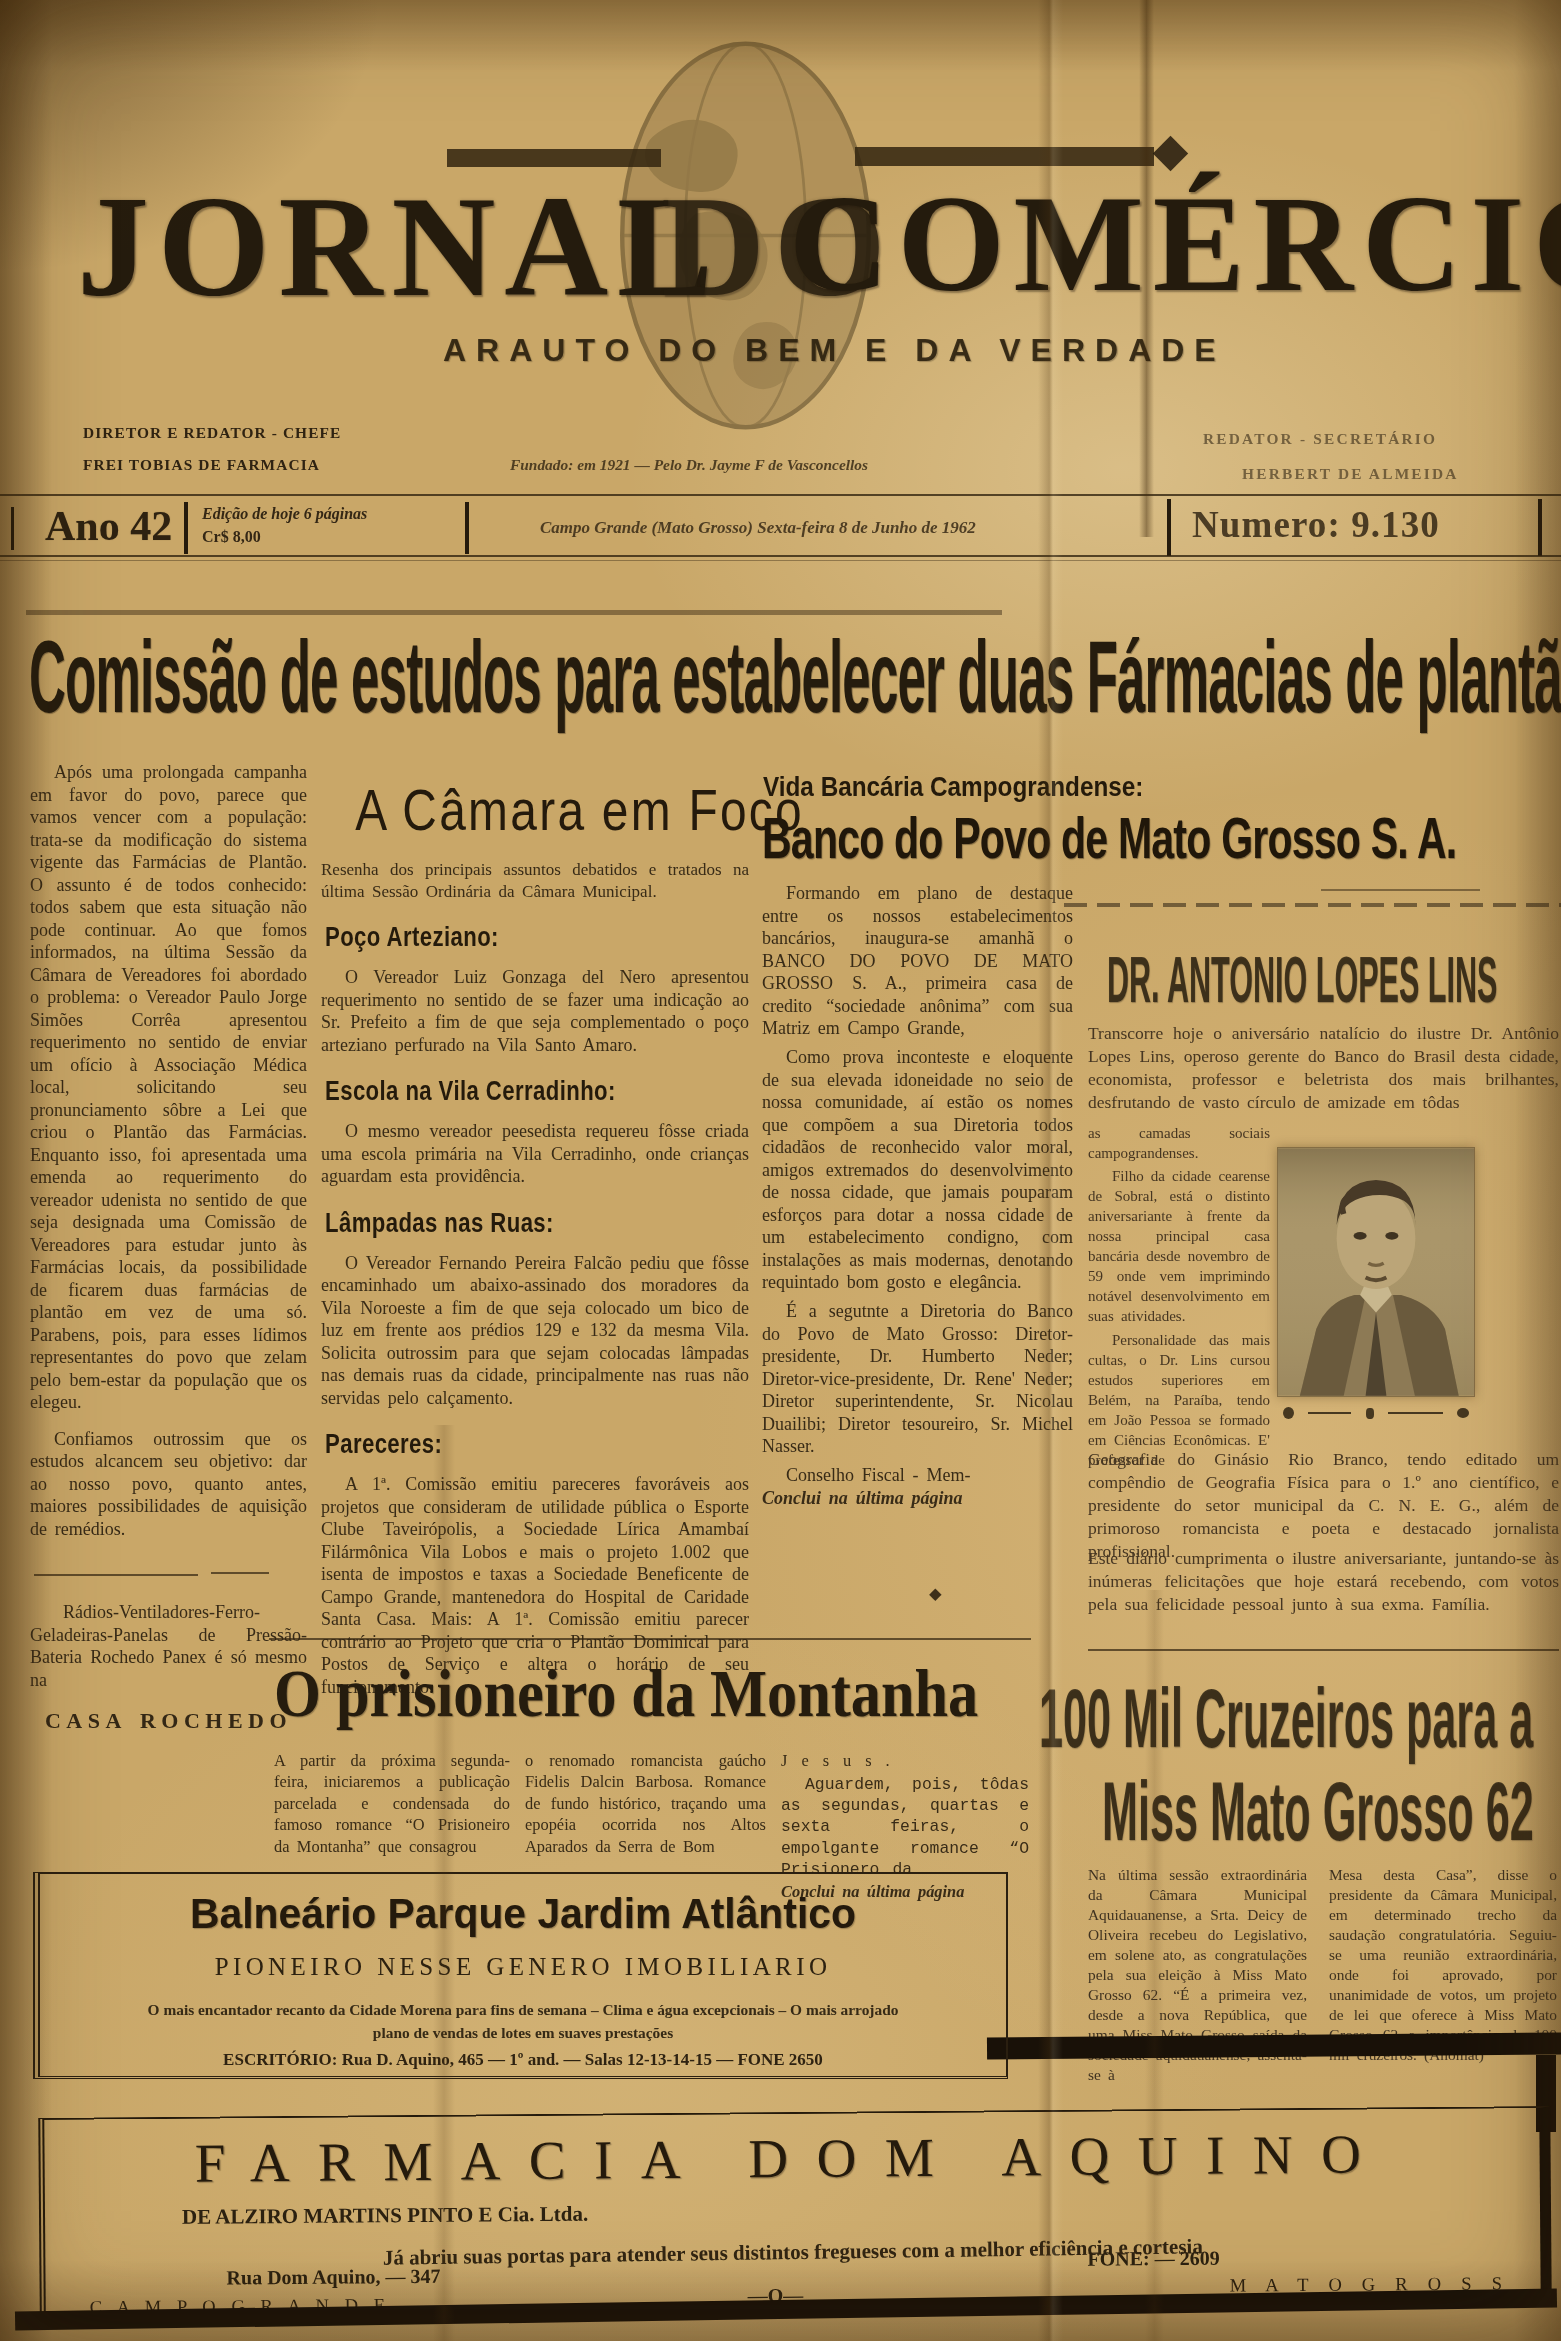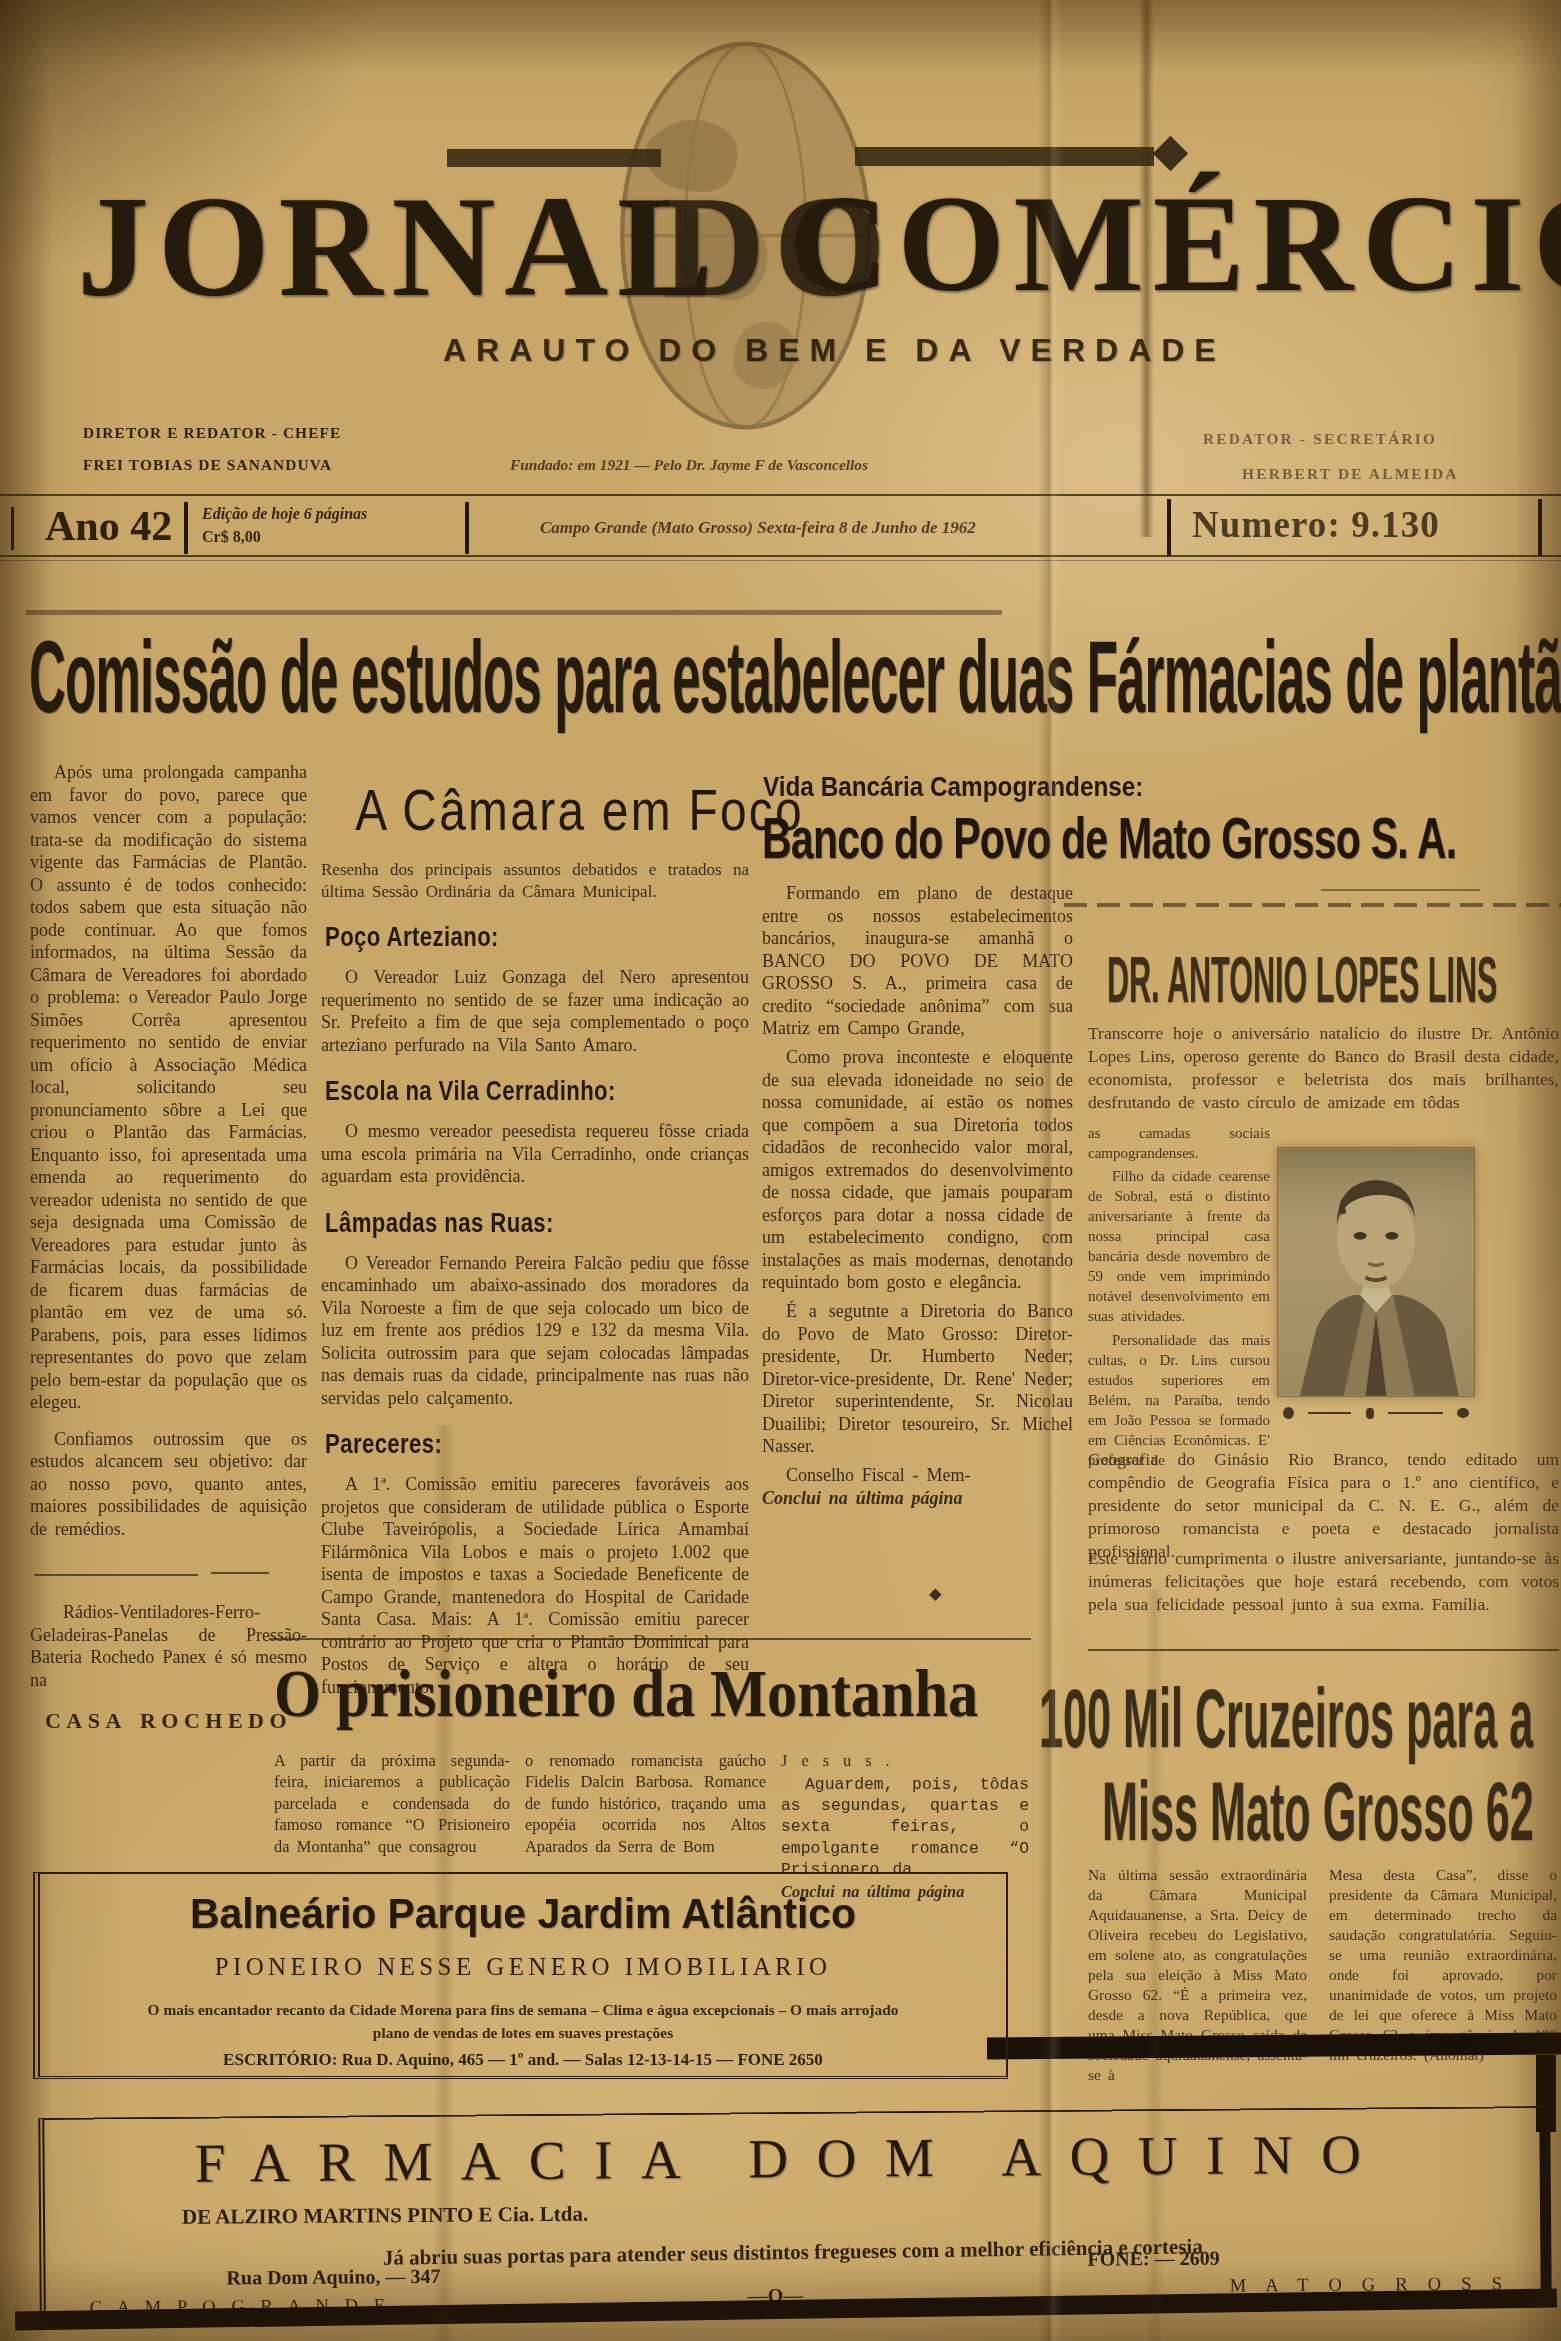--- a/index.html
+++ b/index.html
@@ -57,21 +57,21 @@
   <div class="abs rule" style="left:855px;top:147px;width:299px;height:18.6px;opacity:.85;"></div>
   <div class="abs" style="left:1158px;top:141px;width:25px;height:25px;background:#241a0c;transform:rotate(45deg);opacity:.85;"></div>
 
   <div class="abs mast-title nw" style="left:77px;top:164px;">JORNAL</div>
   <div class="abs mast-title nw" style="left:661px;top:164px;opacity:.88;">DO</div>
   <div class="abs mast-title nw" style="left:789px;top:164px;font-size:138px;">COMÉRCIO</div>
 
   <div class="abs tagline nw" style="left:443px;top:332px;">ARAUTO DO BEM E DA VERDADE</div>
 
   <div class="abs staff-line nw" style="left:83px;top:422px;">DIRETOR E REDATOR - CHEFE</div>
-  <div class="abs staff-line nw" style="left:83px;top:454px;">FREI TOBIAS DE SANANDUVA</div>
+  <div class="abs staff-line nw" style="left:83px;top:454px;">FREI TOBIAS DE FARMACIA</div>
   <div class="abs nw" style="left:510px;top:456px;font:italic bold 15.4px 'Liberation Serif',serif;color:#3a2c16;opacity:.85;">Fundado: em 1921  —  Pelo Dr. Jayme F de Vasconcellos</div>
   <div class="abs staff-line nw faded" style="left:1203px;top:428px;letter-spacing:2.2px;">REDATOR - SECRETÁRIO</div>
   <div class="abs staff-line nw faded" style="left:1242px;top:463px;letter-spacing:2.2px;">HERBERT DE ALMEIDA</div>
 
   <div class="rule" style="left:0;top:494px;width:1561px;height:2.2px;opacity:.8;"></div>
   <div class="vbar" style="left:11px;top:507px;width:2.7px;height:43px;"></div>
   <div class="abs nw ink" style="left:45px;top:502px;font:bold 42px 'Liberation Serif',serif;">Ano 42</div>
   <div class="vbar" style="left:184px;top:502px;width:4.4px;height:52px;"></div>
   <div class="abs nw" style="left:202px;top:505px;font:italic bold 16px 'Liberation Serif',serif;color:#342715;">Edição de hoje  6 páginas</div>
   <div class="abs nw" style="left:202px;top:528px;font:bold 16px 'Liberation Serif',serif;color:#342715;">Cr$ 8,00</div>

